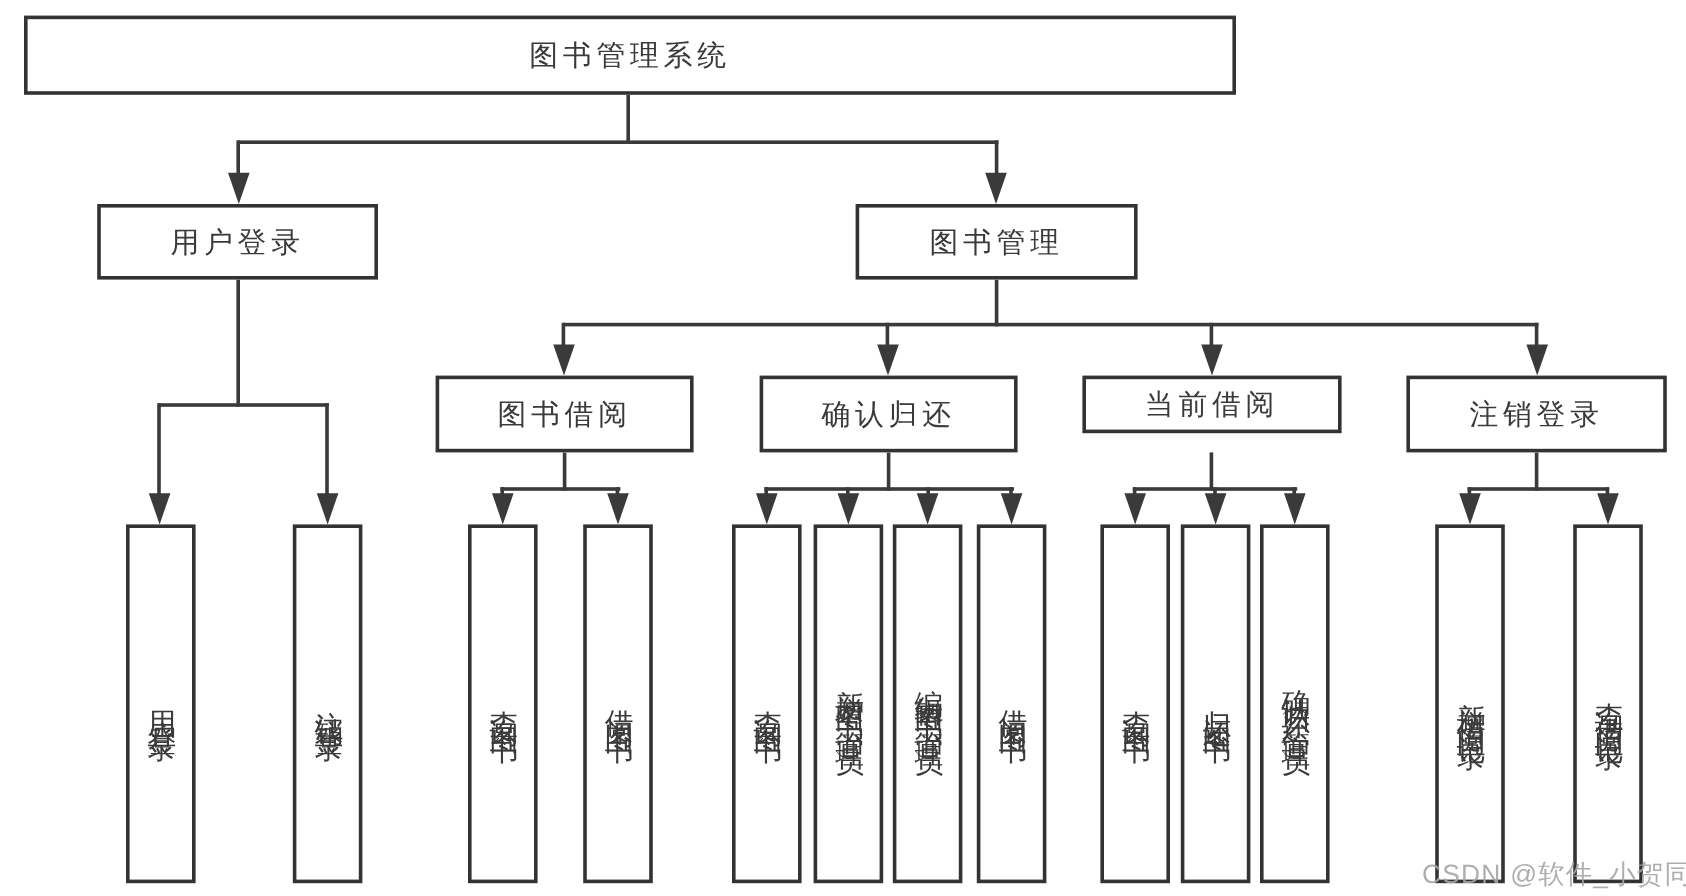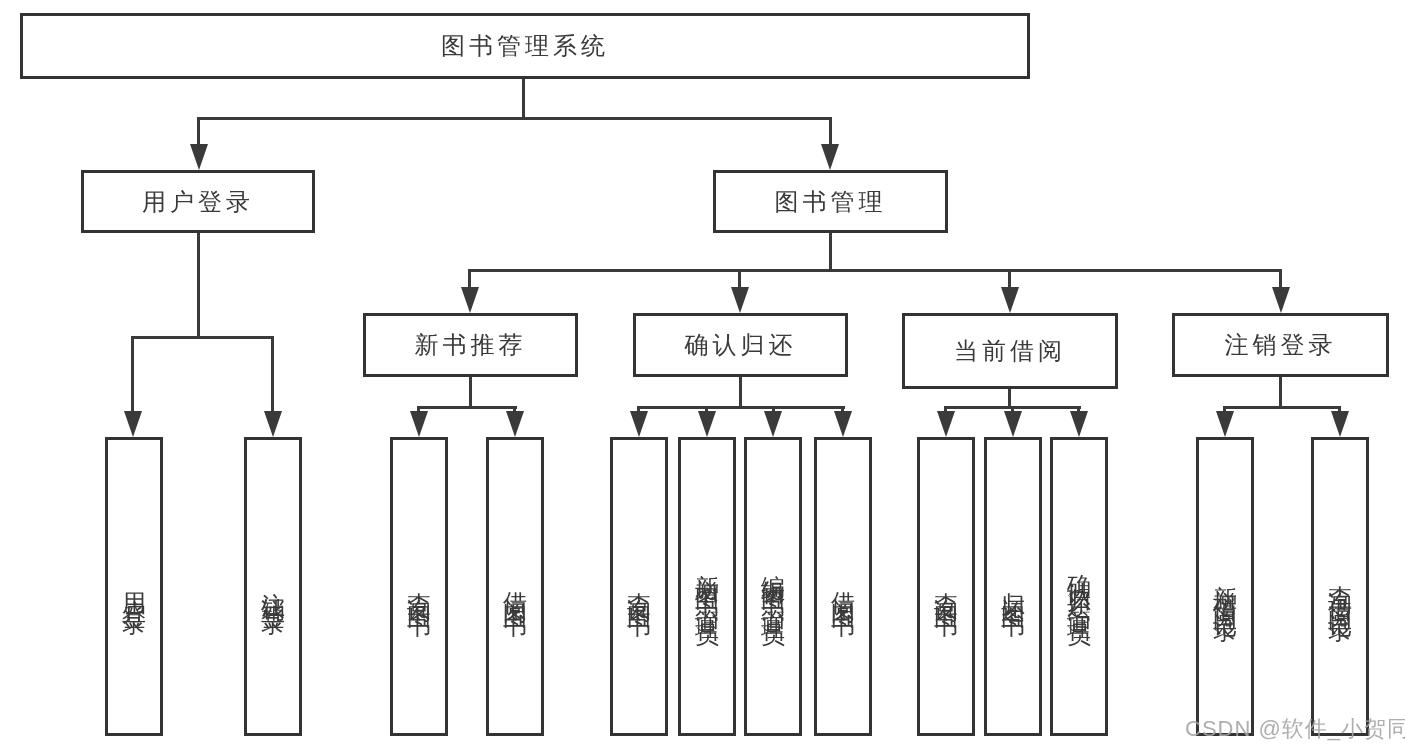--- a/index.html
+++ b/index.html
@@ -101,23 +101,23 @@
   <div class="hline" style="left:469px; top:269px; width:813px;"></div>
   <div class="vline" style="left:468px;  top:269px; height:24px;"></div>
   <div class="arrow" style="left:461px;  top:287px;"></div>
   <div class="vline" style="left:738px;  top:269px; height:24px;"></div>
   <div class="arrow" style="left:731px;  top:287px;"></div>
   <div class="vline" style="left:1008px; top:269px; height:24px;"></div>
   <div class="arrow" style="left:1001px; top:287px;"></div>
   <div class="vline" style="left:1279px; top:269px; height:24px;"></div>
   <div class="arrow" style="left:1272px; top:287px;"></div>
 
-  <div class="hnode" style="left:363px;  top:313px; width:215px; height:64px;">新书推荐</div>
+  <div class="hnode" style="left:363px;  top:313px; width:215px; height:64px;">图书借阅</div>
   <div class="hnode" style="left:633px;  top:313px; width:215px; height:64px;">确认归还</div>
-  <div class="hnode" style="left:902px;  top:313px; width:216px; height:76px;">当前借阅</div>
+  <div class="hnode" style="left:902px;  top:313px; width:216px; height:48px;">当前借阅</div>
   <div class="hnode" style="left:1172px; top:313px; width:217px; height:64px;">注销登录</div>
 
   <div class="vline" style="left:469px; top:377px; height:32px;"></div>
   <div class="hline" style="left:417px; top:406px; width:100px;"></div>
   <div class="vline" style="left:417px; top:406px; height:12px;"></div>
   <div class="arrow" style="left:410px; top:411px;"></div>
   <div class="vline" style="left:513px; top:406px; height:12px;"></div>
   <div class="arrow" style="left:506px; top:411px;"></div>
 
   <div class="vline" style="left:739px; top:377px; height:32px;"></div>

